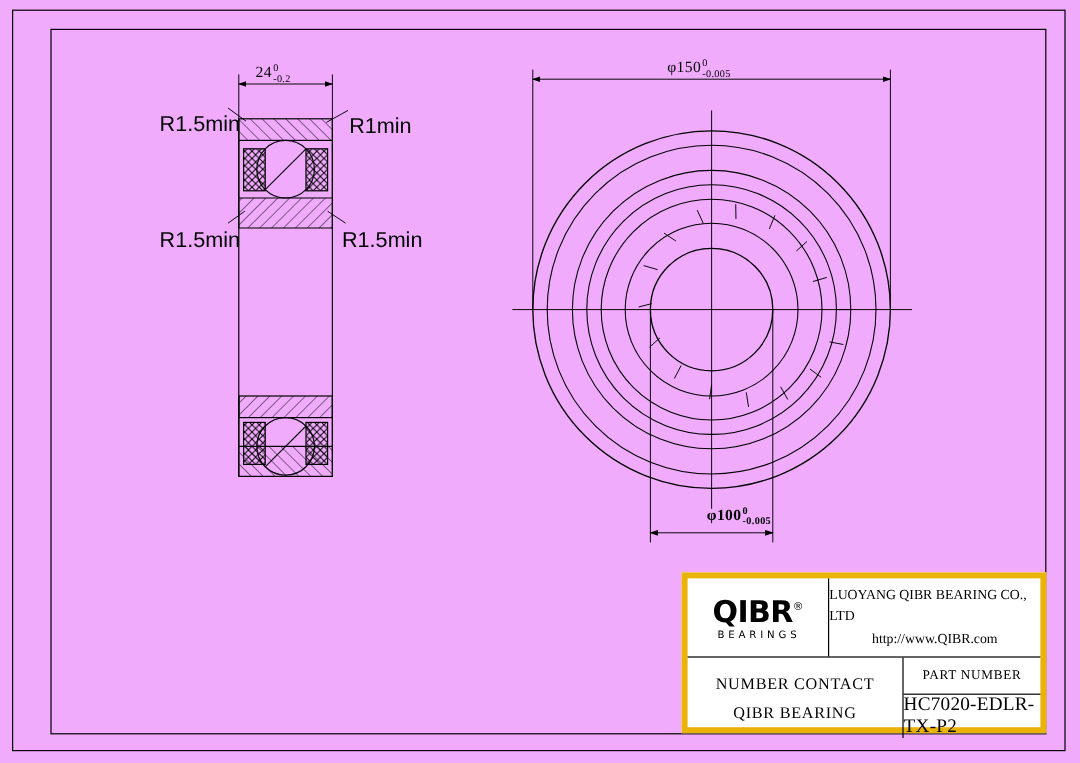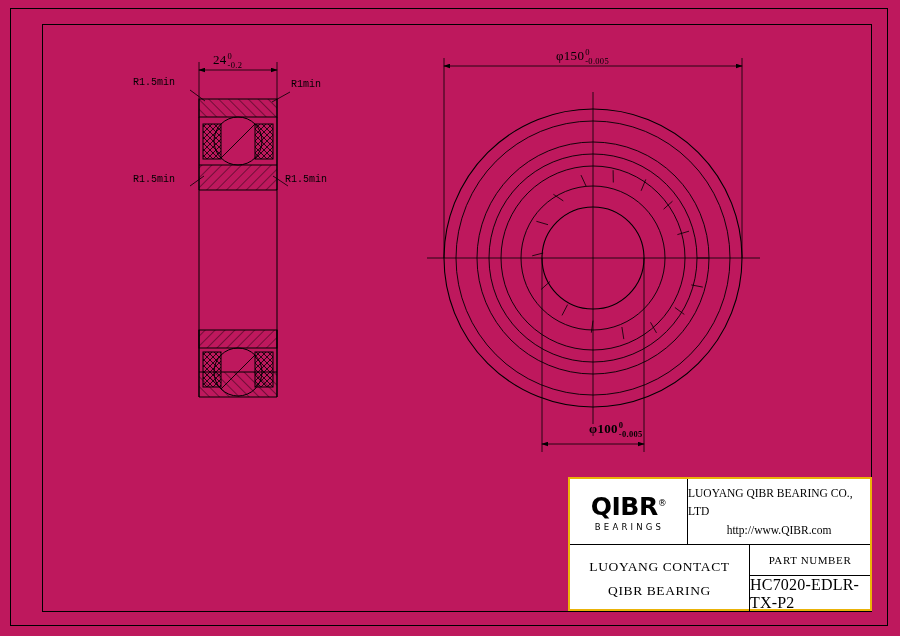--- a/index.html
+++ b/index.html
@@ -11,21 +11,21 @@
     width: 900px;
     height: 636px;
     font-family: "Liberation Serif", serif;
     color: #000000;
     overflow: hidden;
   }
   #sheet {
     position: relative;
     width: 900px;
     height: 636px;
-    background: #be185d;
+    background: #f0abfc;
   }
   .frame-outer {
     position: absolute;
     left: 10px;
     top: 8px;
     width: 878px;
     height: 618px;
     border: 1px solid #000;
     box-sizing: border-box;
   }
@@ -56,32 +56,33 @@
     display: inline-block;
     vertical-align: middle;
     font-size: 8.5px;
     line-height: 1.05;
     text-align: left;
     margin-left: 1px;
   }
   .tol span { display: block; }
   .rmin {
     position: absolute;
-    font-family: Liberation Mono, monospace;
-    font-size: 10px;
+    font-family: Liberation Sans, sans-serif;
+    font-size: 18px;
     white-space: nowrap;
+    margin-top: 16px;
   }
   
   #titleblock {
     position: absolute;
     left: 568px;
     top: 477px;
     width: 304px;
     height: 134px;
-    border: 2px solid #eab308;
+    border: 5px solid #eab308;
     box-sizing: border-box;
     background: #fff;
   }
   #tb-top {
     position: relative;
     height: 66px;
     border-bottom: 1px solid #000;
     box-sizing: border-box;
     display: flex;
     align-items: center;
@@ -310,21 +311,21 @@
         <div class="logo-main"><span>QIBR</span><span class="logo-reg">®</span></div>
         <div class="logo-sub">BEARINGS</div>
       </div>
       <div id="tb-company">
         <div>LUOYANG QIBR BEARING CO., LTD</div>
         <div>http://www.QIBR.com</div>
       </div>
     </div>
     <div id="tb-bottom">
       <div id="tb-desc">
-        <div>LUOYANG CONTACT</div>
+        <div>NUMBER CONTACT</div>
         <div>QIBR BEARING</div>
       </div>
       <div id="tb-part">
         <div id="tb-part-label">PART NUMBER</div>
         <div id="tb-part-value">HC7020-EDLR-TX-P2</div>
       </div>
     </div>
   </div>
 
 </div>

